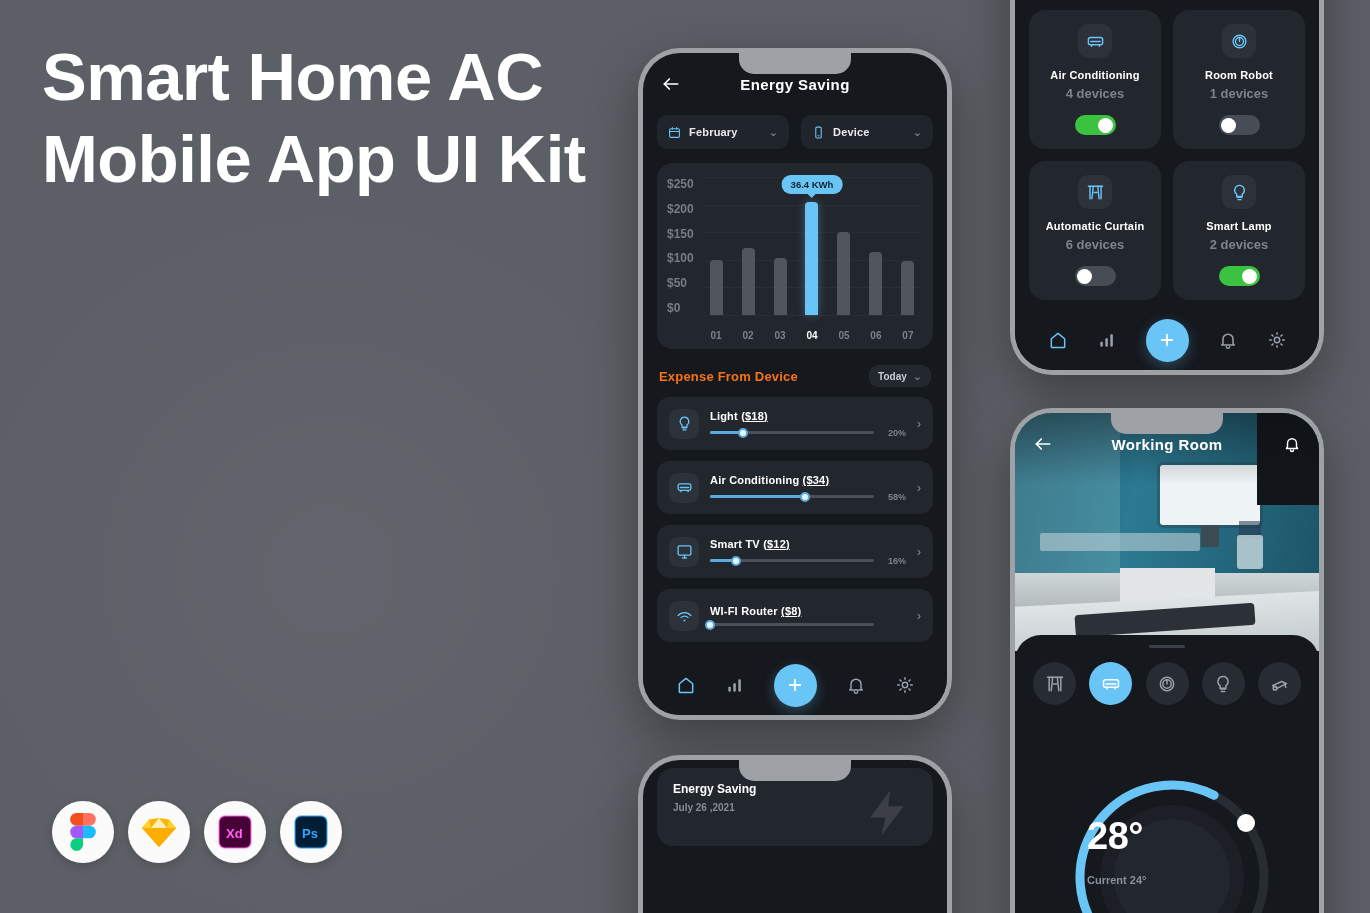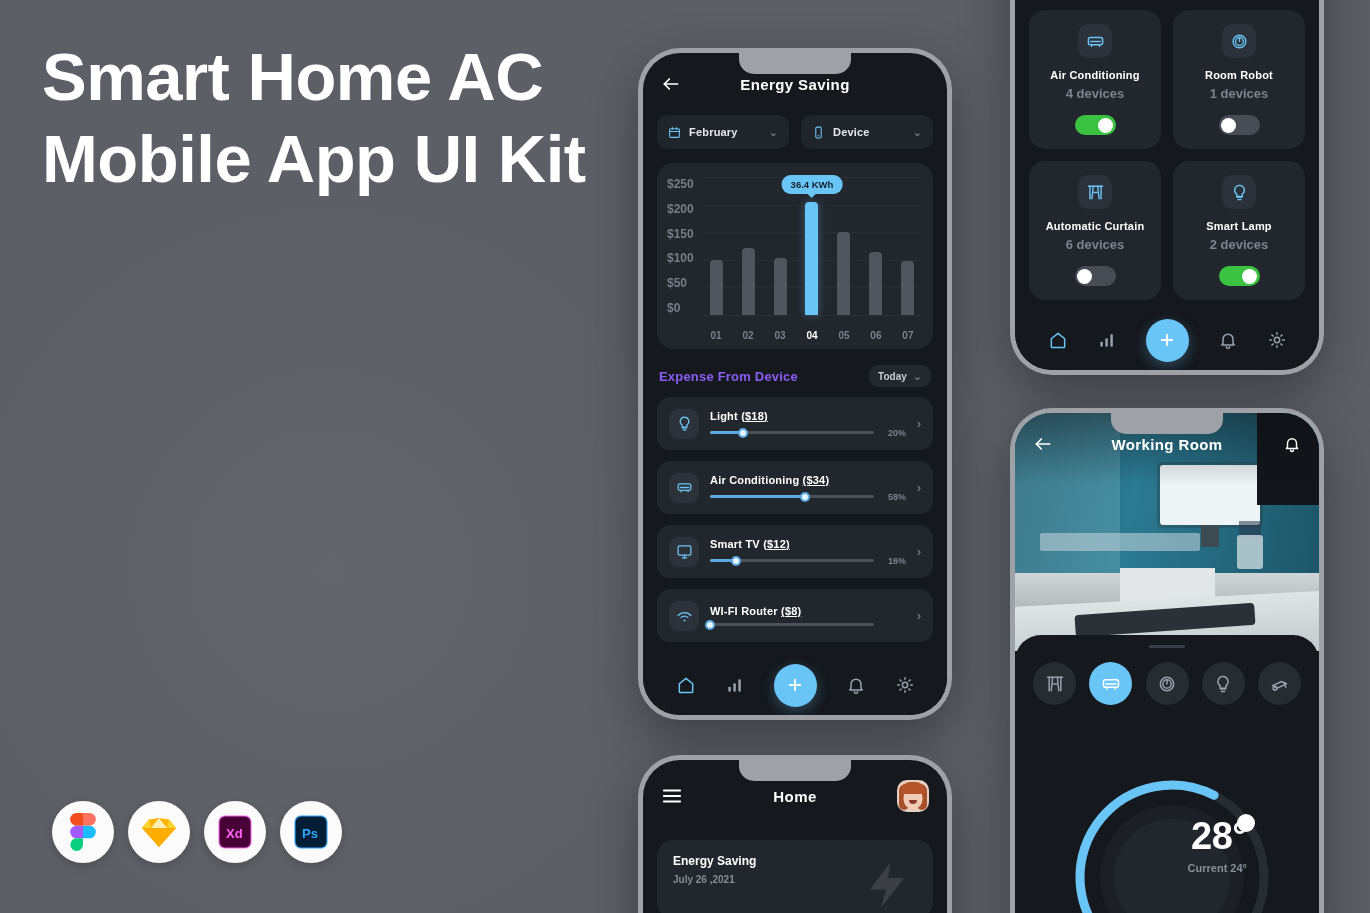--- a/index.html
+++ b/index.html
@@ -143,21 +143,21 @@
     position: absolute; left: 46px; right: 12px; bottom: 8px;
     display: flex; justify-content: space-between;
   }
   .xlabel { width: 12%; text-align: center; color: #7b828c; font-size: 10px; font-weight: 600; }
   .xlabel.active { color: #ffffff; }
 
   .section-head {
     display: flex; align-items: center; justify-content: space-between;
     padding: 16px 16px 10px;
   }
-  .section-title { color: #8b5cf6; font-size: 13px; font-weight: 700; letter-spacing: .2px; }
+  .section-title { color: #f97316; font-size: 13px; font-weight: 700; letter-spacing: .2px; }
   .small-pill {
     background: #23272e; border-radius: 9px; height: 22px;
     display: flex; align-items: center; gap: 6px; padding: 0 9px;
     cursor: pointer;
   }
   .small-pill span:first-child { color: #c8cdd4; font-size: 10px; font-weight: 700; }
 
   .expense-list { padding: 0 14px; display: flex; flex-direction: column; gap: 11px; }
   .expense-item {
     background: #22262d; border-radius: 13px;
@@ -262,24 +262,24 @@
   .ctrl-circle {
     width: 43px; height: 43px; border-radius: 50%;
     background: #272b32; display: flex; align-items: center; justify-content: center;
     cursor: pointer;
   }
   .ctrl-circle.active { background: #6ac5f7; }
 
   .dial-wrap { position: relative; margin-top: 22px; height: 230px; }
   .dial-center {
     position: absolute; left: 50%; top: 88px; transform: translateX(-50%);
-    text-align: right; width: 160px;
+    text-align: left; width: 160px;
   }
   .dial-temp { color: #fff; font-size: 38px; font-weight: 700; letter-spacing: -0.5px; }
-  .dial-current { color: #8a9099; font-size: 11px; font-weight: 600; margin-top: 4px; }
+  .dial-current { color: #8a9099; font-size: 11px; font-weight: 600; margin-top: 16px; }
 
   
   .avatar {
     width: 32px; height: 32px; border-radius: 10px;
     overflow: hidden; background: #e7cfc2; position: relative;
     cursor: pointer;
   }
   .avatar .face { position:absolute; left:50%; top:56%; transform:translate(-50%,-50%); width:19px; height:22px; background:#f0cdb4; border-radius:50% 50% 45% 45%; }
   .avatar .hair-l { position:absolute; left:2px; top:4px; width:10px; height:26px; background:#a8502a; border-radius:8px 4px 6px 6px; }
   .avatar .hair-r { position:absolute; right:2px; top:4px; width:10px; height:26px; background:#a8502a; border-radius:4px 8px 6px 6px; }
@@ -549,39 +549,20 @@
           <path d="M12 3.2v2M12 18.8v2M3.2 12h2M18.8 12h2M5.9 5.9l1.4 1.4M16.7 16.7l1.4 1.4M18.1 5.9l-1.4 1.4M7.3 16.7l-1.4 1.4" stroke-linecap="round"></path>
         </svg>
       </div>
     </div>
   </div>
 </div>
 
 <div class="phone" id="phone-home">
   <div class="phone-screen">
     <div class="notch"></div>
-    <div class="screen-head" style="height:72px">
-      <div class="head-left">
-        <svg class="icon-svg" width="22" height="18" viewBox="0 0 24 20" fill="none" stroke="#ffffff" stroke-width="2.2" stroke-linecap="round">
-          <line x1="3" y1="4" x2="21" y2="4"></line>
-            <line x1="3" y1="10" x2="21" y2="10"></line>
-            <line x1="3" y1="16" x2="21" y2="16"></line>
-        </svg>
-      </div>
-      <div class="screen-title">Home</div>
-      <div class="head-right">
-        <div class="avatar">
-          <div class="hair-l"></div>
-            <div class="hair-r"></div>
-          <div class="face"></div>
-            <div class="hair-t"></div>
-            <div class="smile"></div>
-        </div>
-      </div>
-    </div>
     <div class="home-card">
       <div class="home-card-title">Energy Saving</div>
       <div class="home-card-sub">July 26 ,2021</div>
       <svg class="bolt icon-svg" width="54" height="70" viewBox="0 0 24 24" fill="#ffffff">
         <polygon points="13,2 4,14 11,14 9,22 19,9 12,9"></polygon>
       </svg>
     </div>
   </div>
 </div>
 

